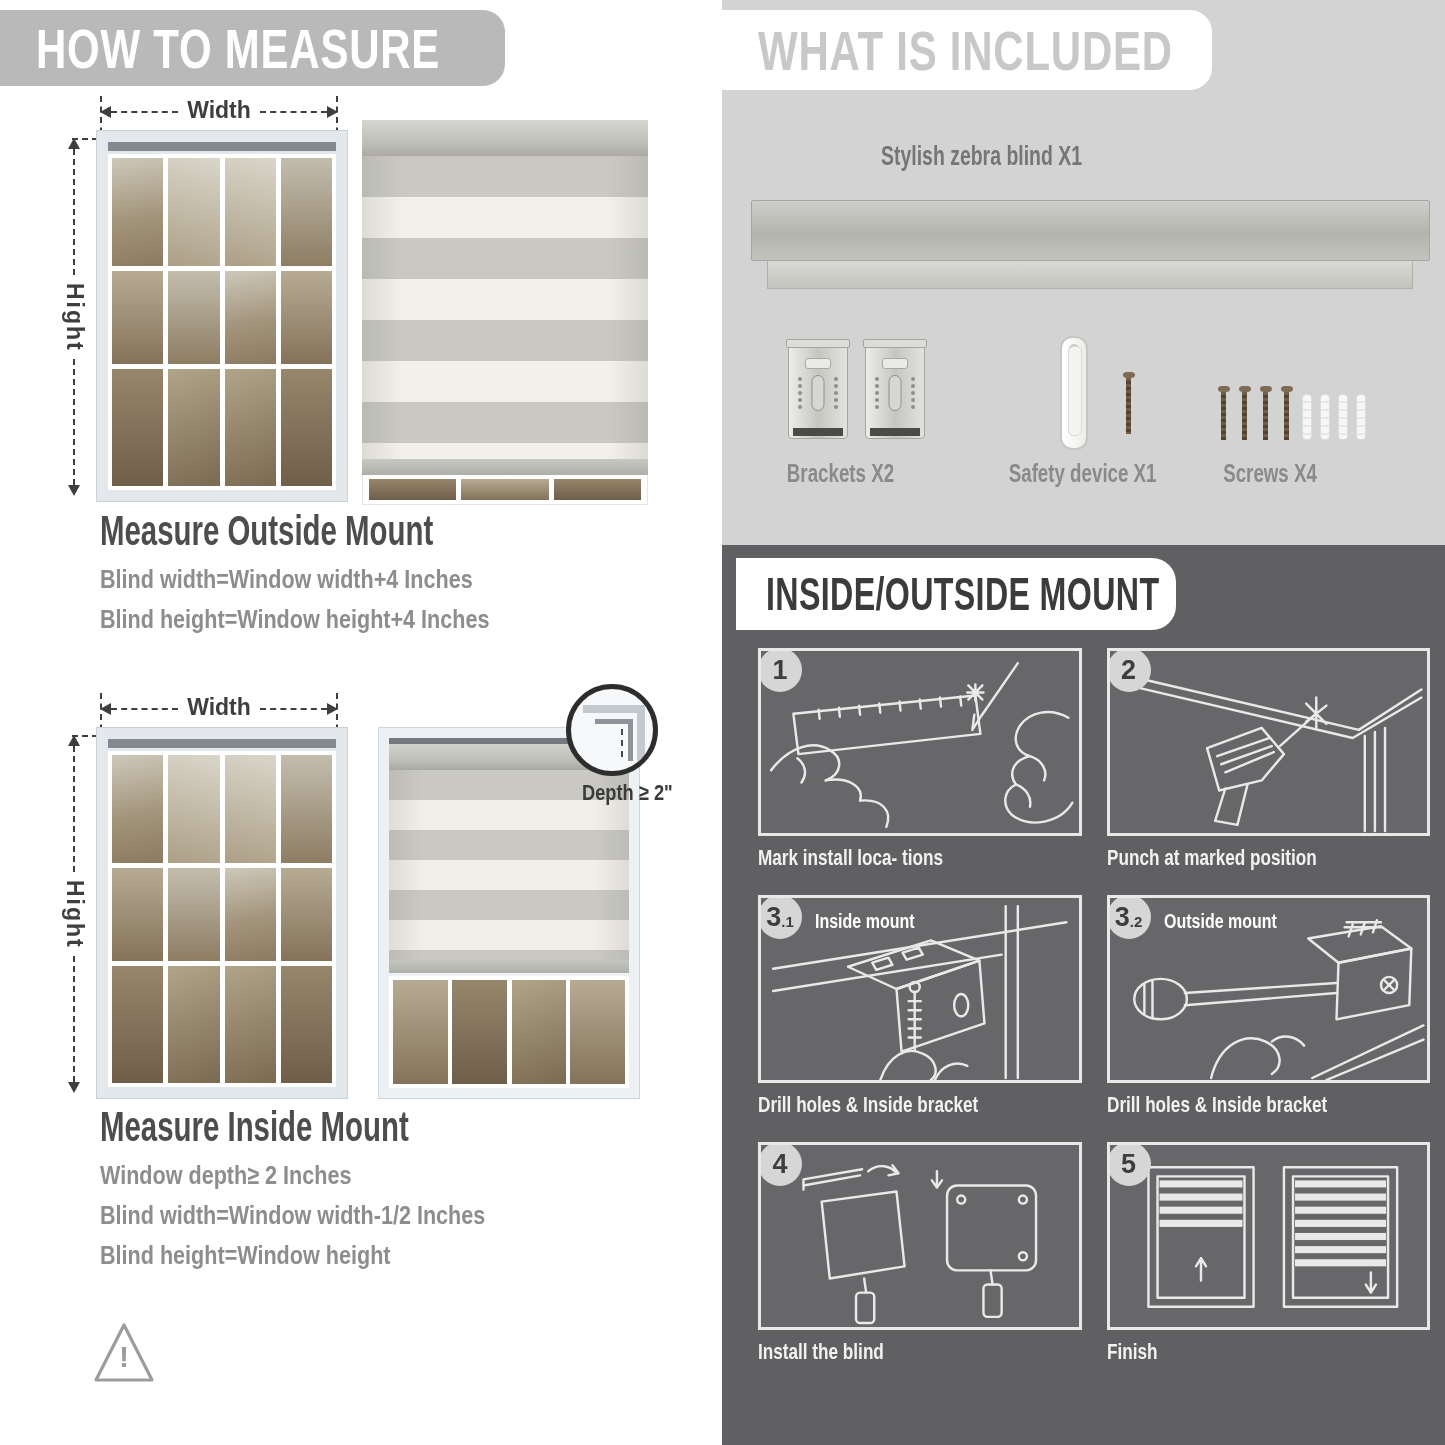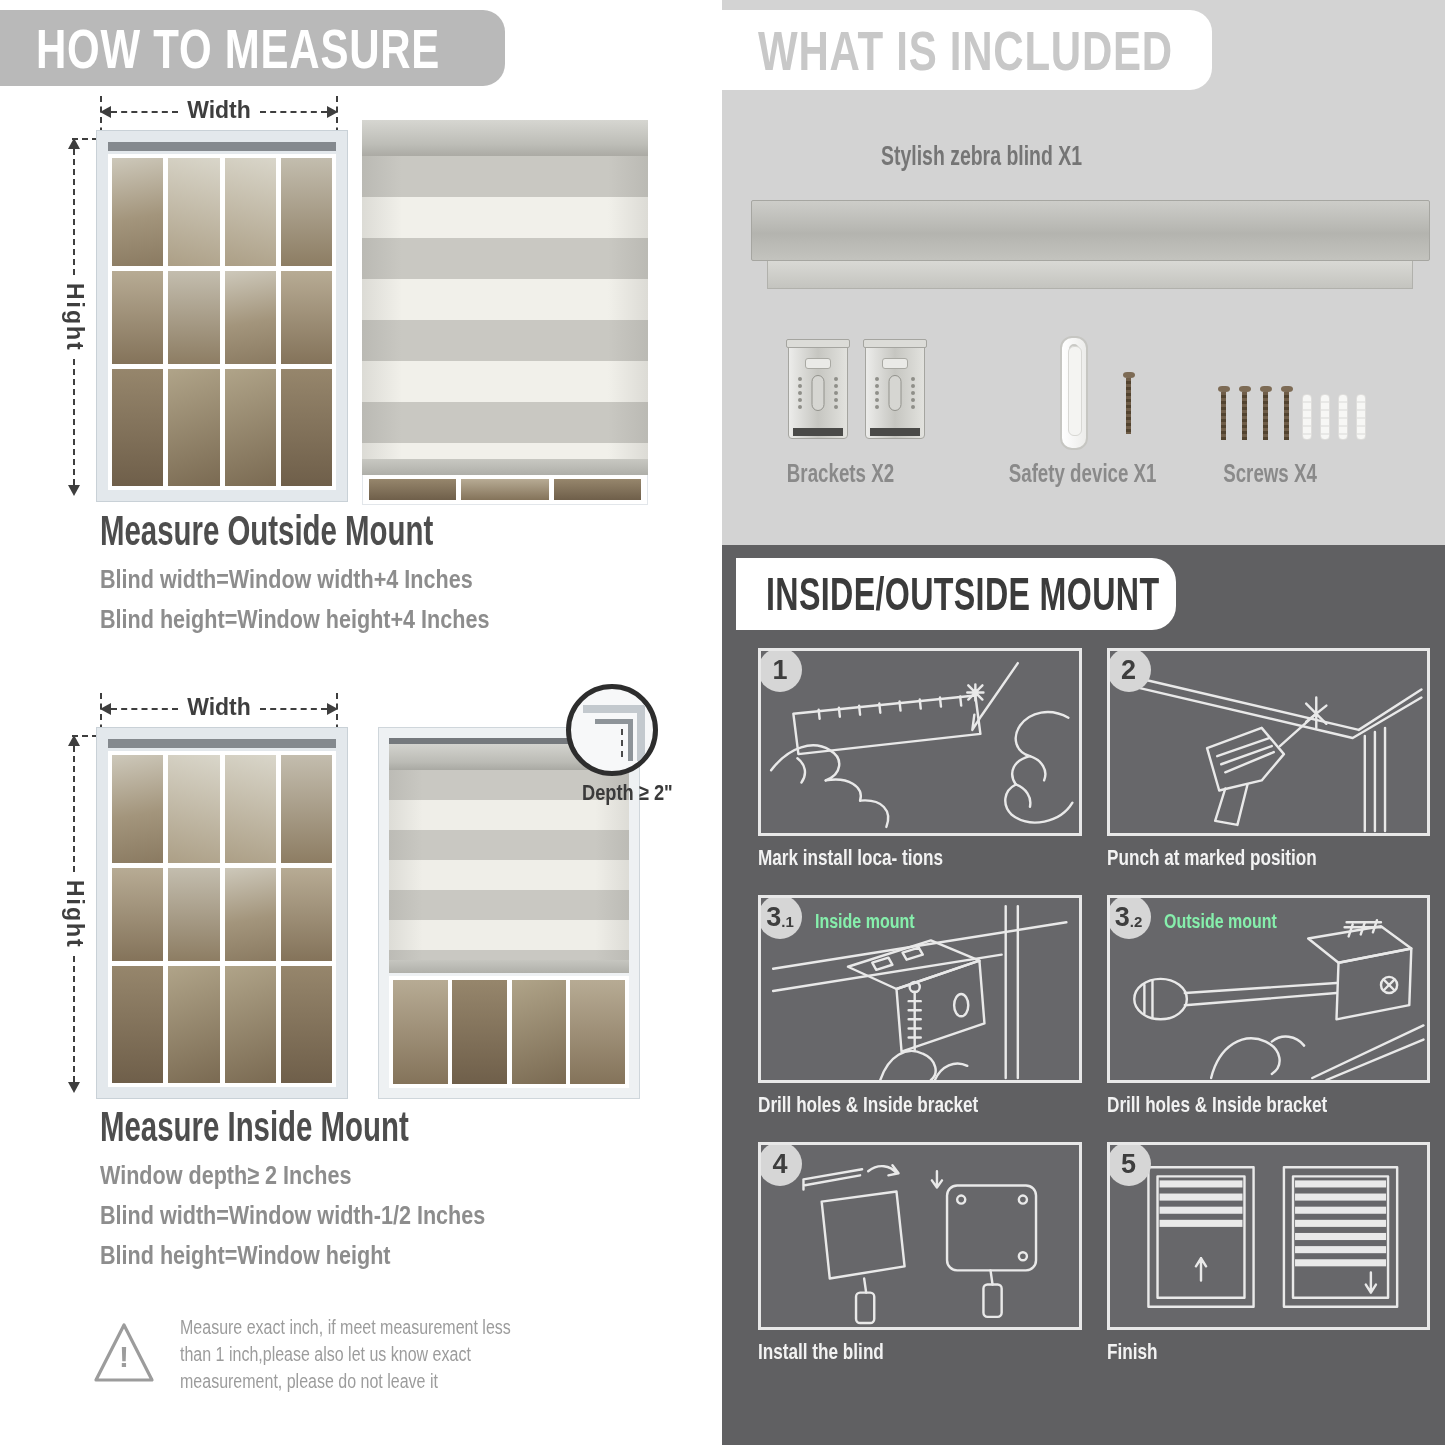--- a/index.html
+++ b/index.html
@@ -139,21 +139,21 @@
     border-radius:0 24px 24px 0;display:flex;align-items:center;padding-left:30px;margin-left:8px;}
   .mount-header .txt{font-size:46px;font-weight:bold;color:#3b3b3b;letter-spacing:.5px;}
   .steps{position:absolute;left:36px;top:103px;right:15px;display:grid;grid-template-columns:1fr 1fr;
     column-gap:25px;row-gap:25px;}
   .step-frame{position:relative;height:188px;border:3px solid #e8e8e8;background:#67676a;overflow:hidden;}
   .art{position:absolute;inset:0;width:100%;height:100%;}
   .badge{position:absolute;left:-3px;top:-3px;width:44px;height:44px;border-radius:50%;background:#d6d6d6;
     display:flex;align-items:center;justify-content:center;}
   .badge .num{font-size:27px;font-weight:bold;color:#3e3e3e;line-height:1;}
   .badge .subnum{font-size:15px;font-weight:bold;color:#3e3e3e;line-height:1;margin-top:9px;}
-  .inner-label{position:absolute;left:54px;top:12px;font-size:20px;font-weight:bold;color:#86efac;}
+  .inner-label{position:absolute;left:54px;top:12px;font-size:20px;font-weight:bold;color:#ffffff;}
   .caption{margin-top:10px;font-size:22px;font-weight:bold;color:#f2f2f2;line-height:1.1;}
 </style>
 </head>
 <body>
 
 <div class="canvas">
 
   <section class="left">
 
     <div class="howto-header">
@@ -293,25 +293,20 @@
     <div class="t-sub" style="left:100px;top:1242px;">
       <span class="cx cx83">Blind height=Window height</span>
     </div>
 
     <div class="warning">
       <div class="warn-tri">
         <svg width="64" height="68" viewBox="0 0 64 68">
           <path d="M32 5 L60 60 L4 60 Z" fill="none" stroke="#9c9c9c" stroke-width="3.2" stroke-linejoin="round"></path>
         </svg>
         <span class="warn-excl">!</span>
-      </div>
-      <div class="warn-lines">
-        <div><span class="cx cx80">Measure exact inch, if meet measurement less</span></div>
-        <div><span class="cx cx80">than 1 inch,please also let us know exact</span></div>
-        <div><span class="cx cx80">measurement, please do not leave it</span></div>
       </div>
     </div>
   </section>
 
   <section class="right-top">
     <div class="included-header">
       <span class="txt cx cx75">WHAT IS INCLUDED</span>
     </div>
 
     <div class="blind-label">

